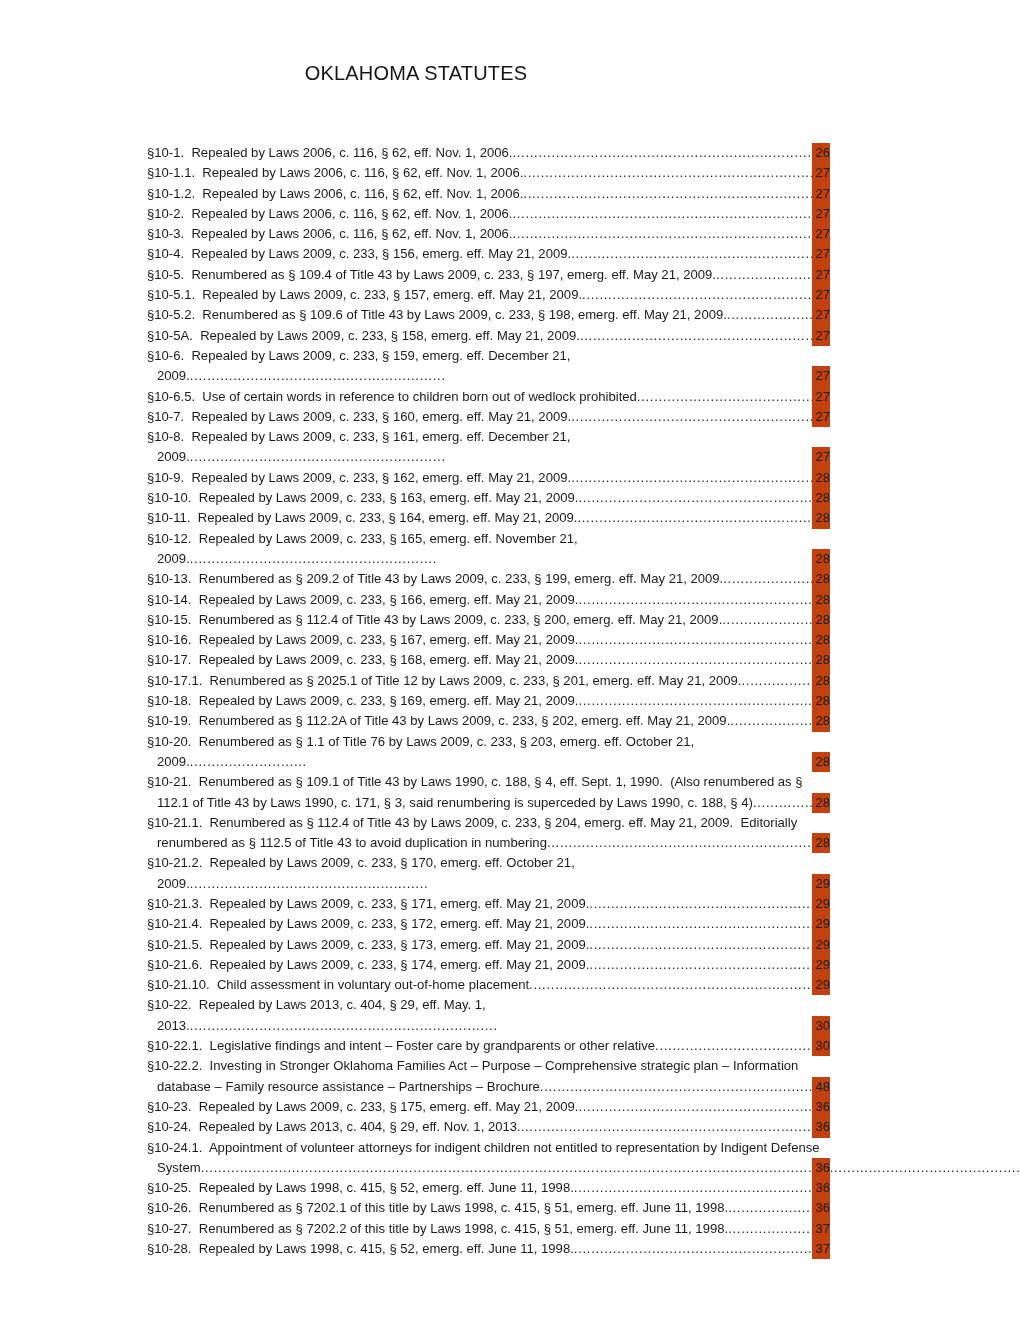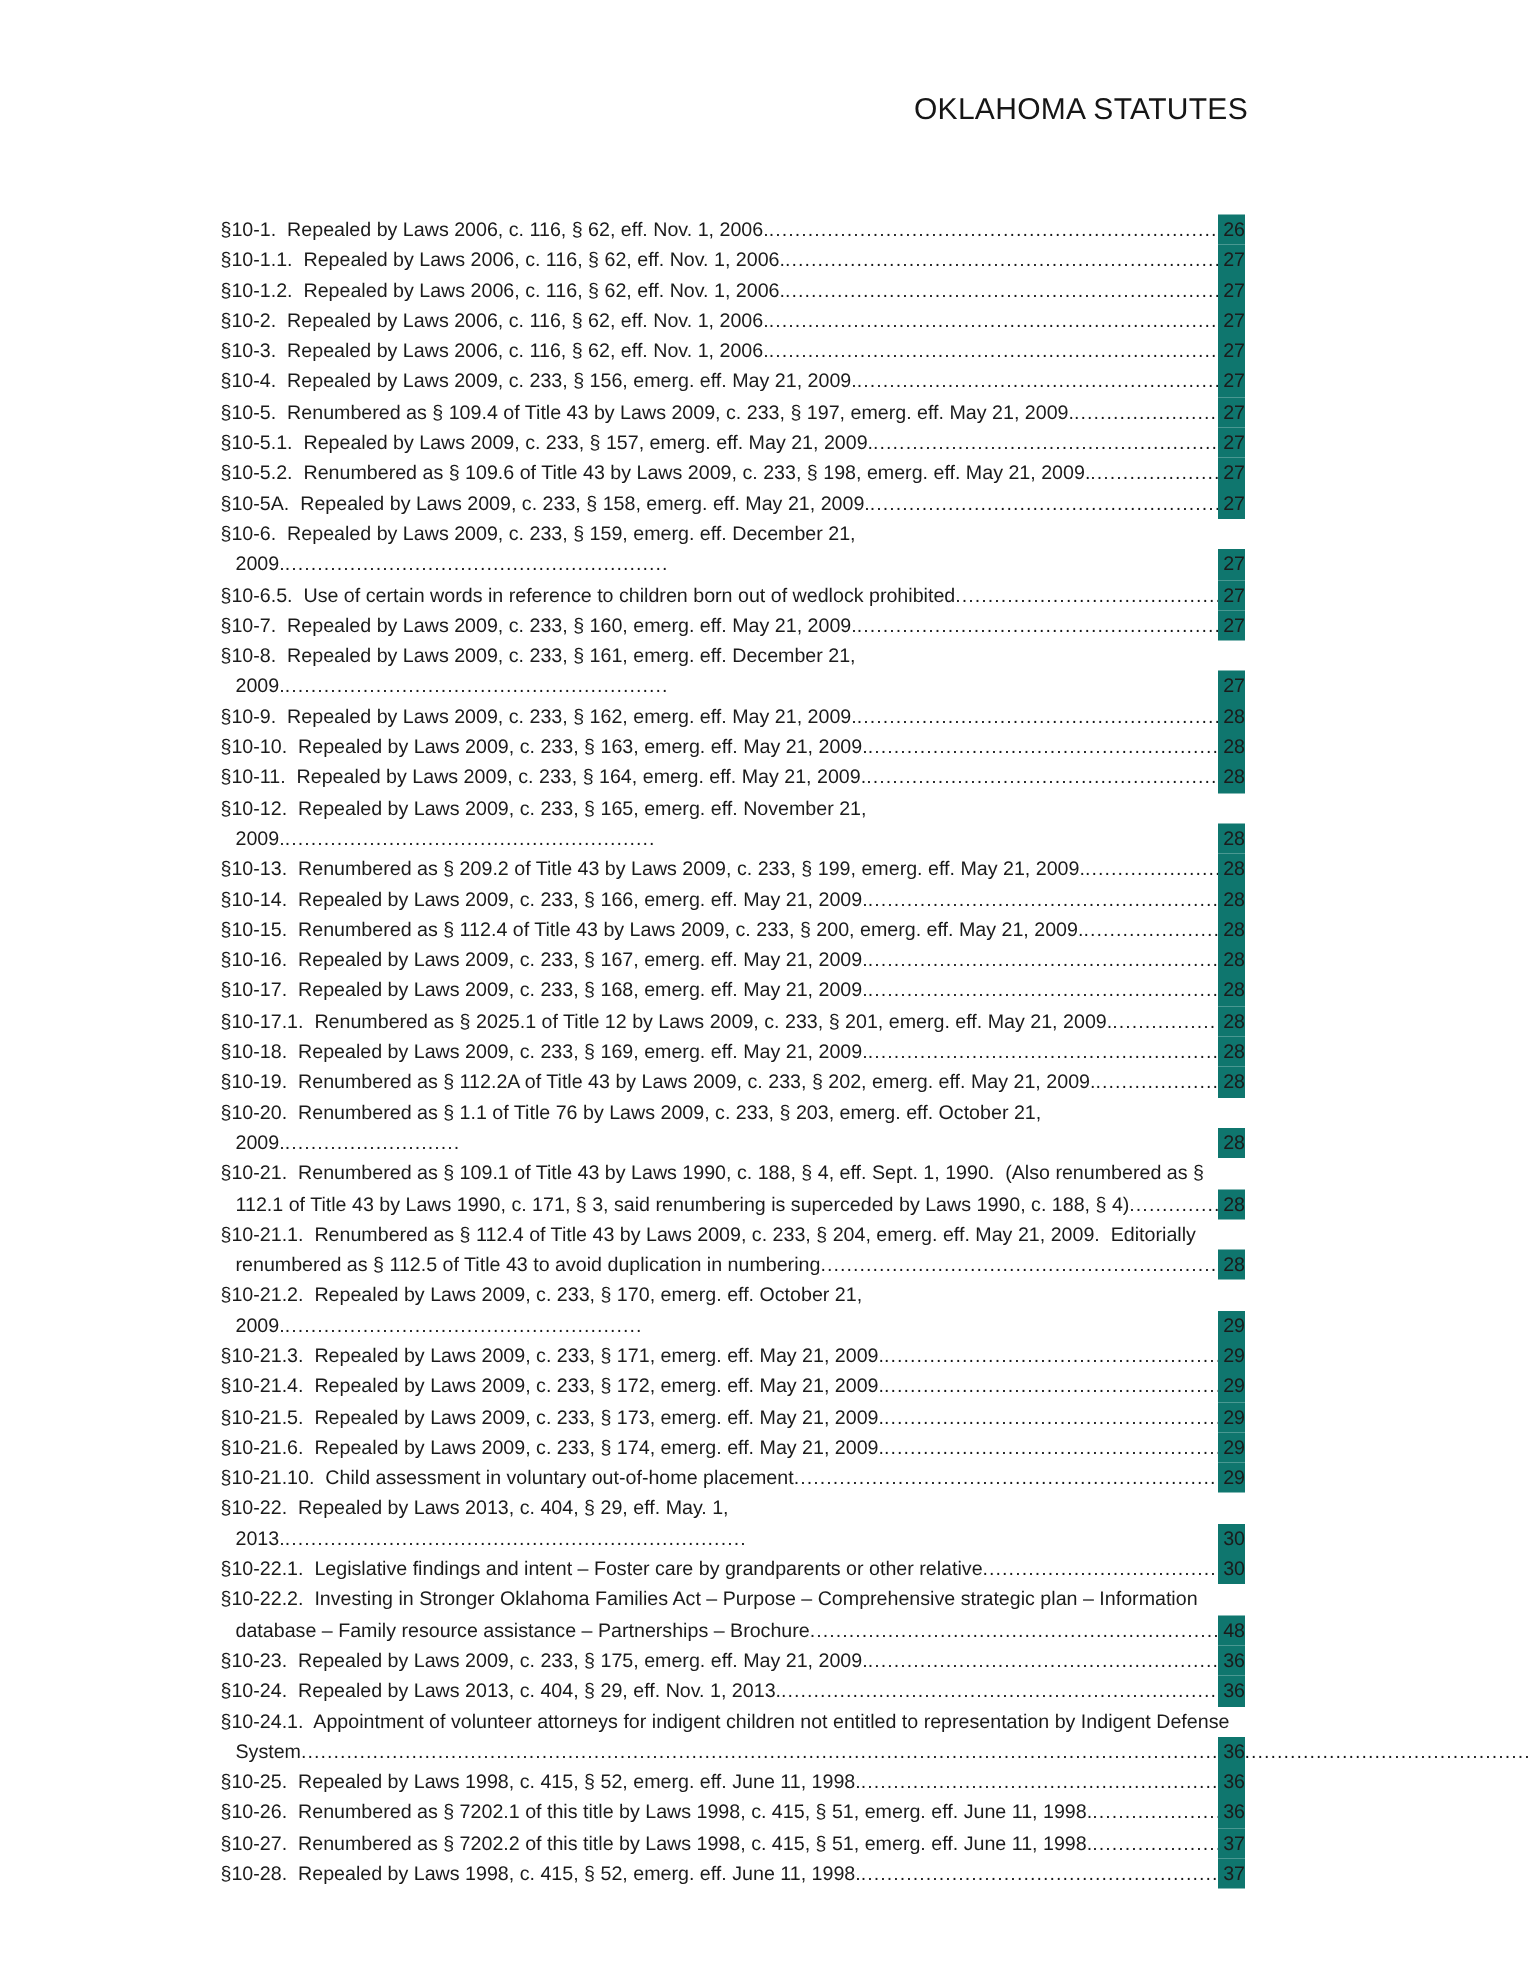--- a/index.html
+++ b/index.html
@@ -13,21 +13,21 @@
     position: relative;
     font-family: "Liberation Sans", sans-serif;
     color: #1b1b1b;
     overflow: hidden;
   }
   .doc-title {
     position: absolute;
     top: 59px;
     left: 0;
     width: 832px;
-    text-align: right;
+    text-align: center;
     font-size: 20px;
     line-height: 29px;
     letter-spacing: 0.2px;
     color: #161616;
   }
   .toc {
     position: absolute;
     top: 143px;
     left: 147px;
     width: 683px;
@@ -45,21 +45,21 @@
     white-space: pre-wrap;
   }
   .dots {
     letter-spacing: 0.7px;
     word-break: break-all;
   }
   .page-num {
     position: absolute;
     right: 0;
     bottom: 0;
-    background: #0f766e;
+    background: #c2410c;
     padding-left: 3px;
     text-indent: 0;
   }
 </style>
 </head>
 <body>
 
 <div class="doc-page">
   <header class="doc-title">
     <div>OKLAHOMA STATUTES</div>

